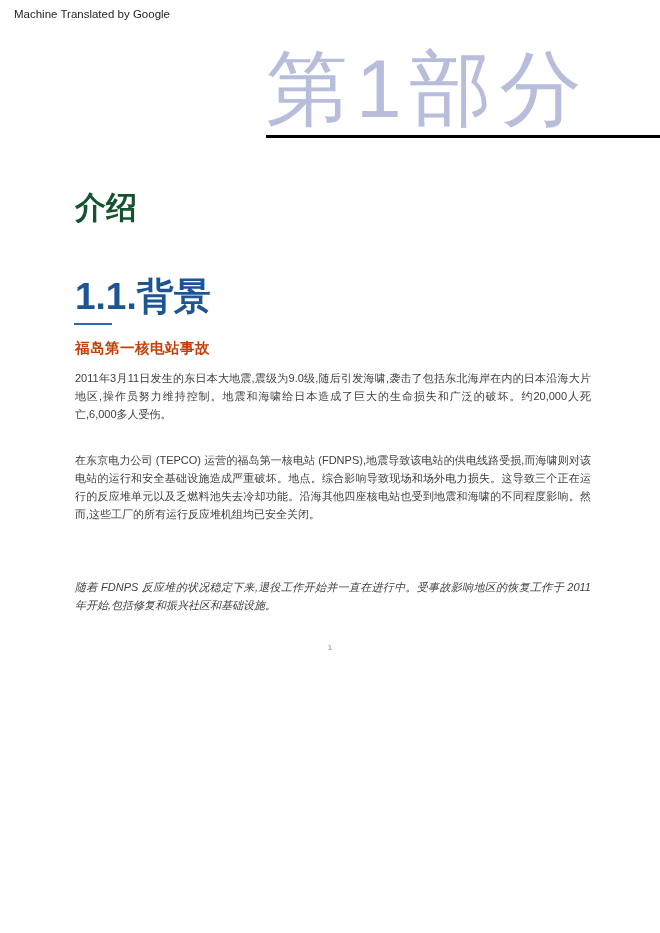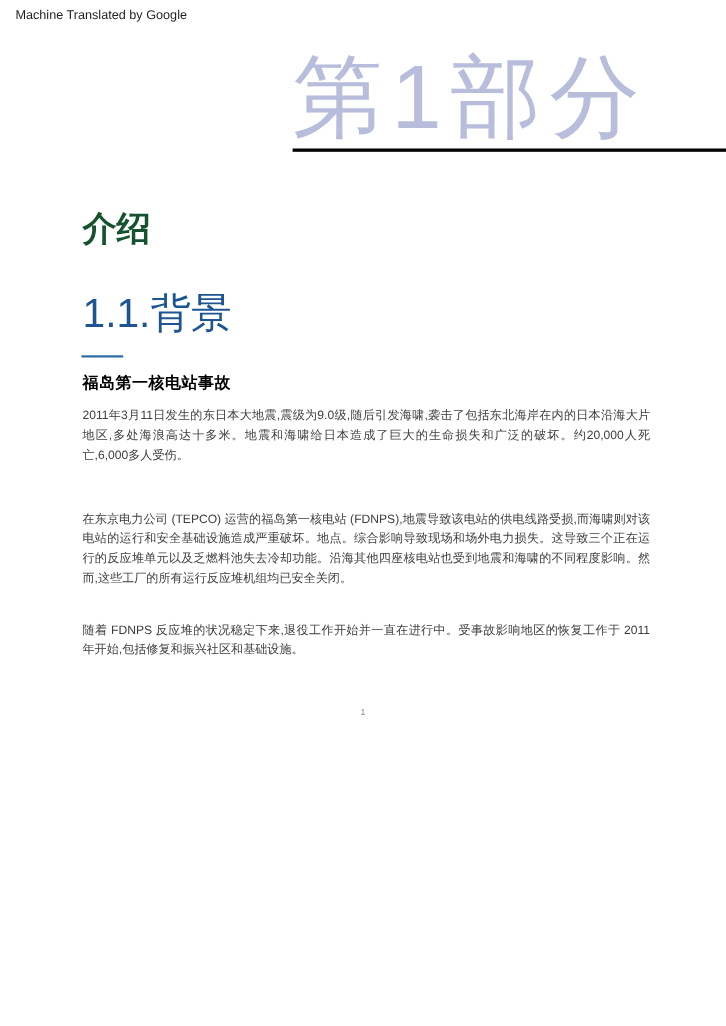--- a/index.html
+++ b/index.html
@@ -38,59 +38,59 @@
   .page-heading {
     position: absolute;
     top: 187px;
     left: 75px;
     font-size: 31px;
     font-weight: 700;
     color: #14532d;
   }
   .section-heading {
     position: absolute;
-    top: 260px;
+    top: 272px;
     left: 75px;
     font-size: 37px;
-    font-weight: 400;
+    font-weight: 700;
     color: #1d5593;
   }
   .section-rule {
     position: absolute;
     top: 323px;
     left: 74px;
     width: 38px;
     height: 2px;
     background: #2b6ba6;
   }
   .subsection-heading {
     position: absolute;
     top: 339px;
     left: 75px;
     font-size: 14.5px;
     font-weight: 700;
     letter-spacing: 0.5px;
-    color: #000000;
+    color: #c2410c;
     font-family: Liberation Mono, monospace;
   }
   .content {
     position: absolute;
     top: 369px;
     left: 75px;
     width: 516px;
     font-size: 11px;
     line-height: 18px;
     color: #3d3d3d;
     text-align: justify;
   }
   .content p { margin: 0; }
   .content p.p2 { margin-top: 22px; }
-  .content p.p3 { margin-top: 40px; }
+  .content p.p3 { margin-top: 28px; }
   .content p.p4 { margin-top: 50px; }
-  .content p.p5 { margin-top: 29px; }
+  .content p.p5 { margin-top: 55px; font-style: italic; }
   .page-number {
     position: absolute;
     bottom: 24px;
     left: 0;
     right: 0;
     text-align: center;
     font-size: 8px;
     color: #8a8a8a;
   }
 </style>
@@ -107,20 +107,20 @@
 
   <h1 class="page-heading">介绍</h1>
 
   <h2 class="section-heading">1.1.背景</h2>
 
   <div class="section-rule"></div>
 
   <h3 class="subsection-heading">福岛第一核电站事故</h3>
 
   <div class="content">
-    <p class="p1">2011年3月11日发生的东日本大地震,震级为9.0级,随后引发海啸,袭击了包括东北海岸在内的日本沿海大片地区,多处海浪高达十多米。地震和海啸给日本造成了巨大的生命损失和广泛的破坏。约20,000人死亡,6,000多人受伤。</p>
+    <p class="p1">2011年3月11日发生的东日本大地震,震级为9.0级,随后引发海啸,袭击了包括东北海岸在内的日本沿海大片地区,操作员努力维持控制。地震和海啸给日本造成了巨大的生命损失和广泛的破坏。约20,000人死亡,6,000多人受伤。</p>
     <p class="p3">在东京电力公司 (TEPCO) 运营的福岛第一核电站 (FDNPS),地震导致该电站的供电线路受损,而海啸则对该电站的运行和安全基础设施造成严重破坏。地点。综合影响导致现场和场外电力损失。这导致三个正在运行的反应堆单元以及乏燃料池失去冷却功能。沿海其他四座核电站也受到地震和海啸的不同程度影响。然而,这些工厂的所有运行反应堆机组均已安全关闭。</p>
     <p class="p5">随着 FDNPS 反应堆的状况稳定下来,退役工作开始并一直在进行中。受事故影响地区的恢复工作于 2011 年开始,包括修复和振兴社区和基础设施。</p>
   </div>
 
   <div class="page-number">1</div>
 
 </div>
 
 </body></html>

